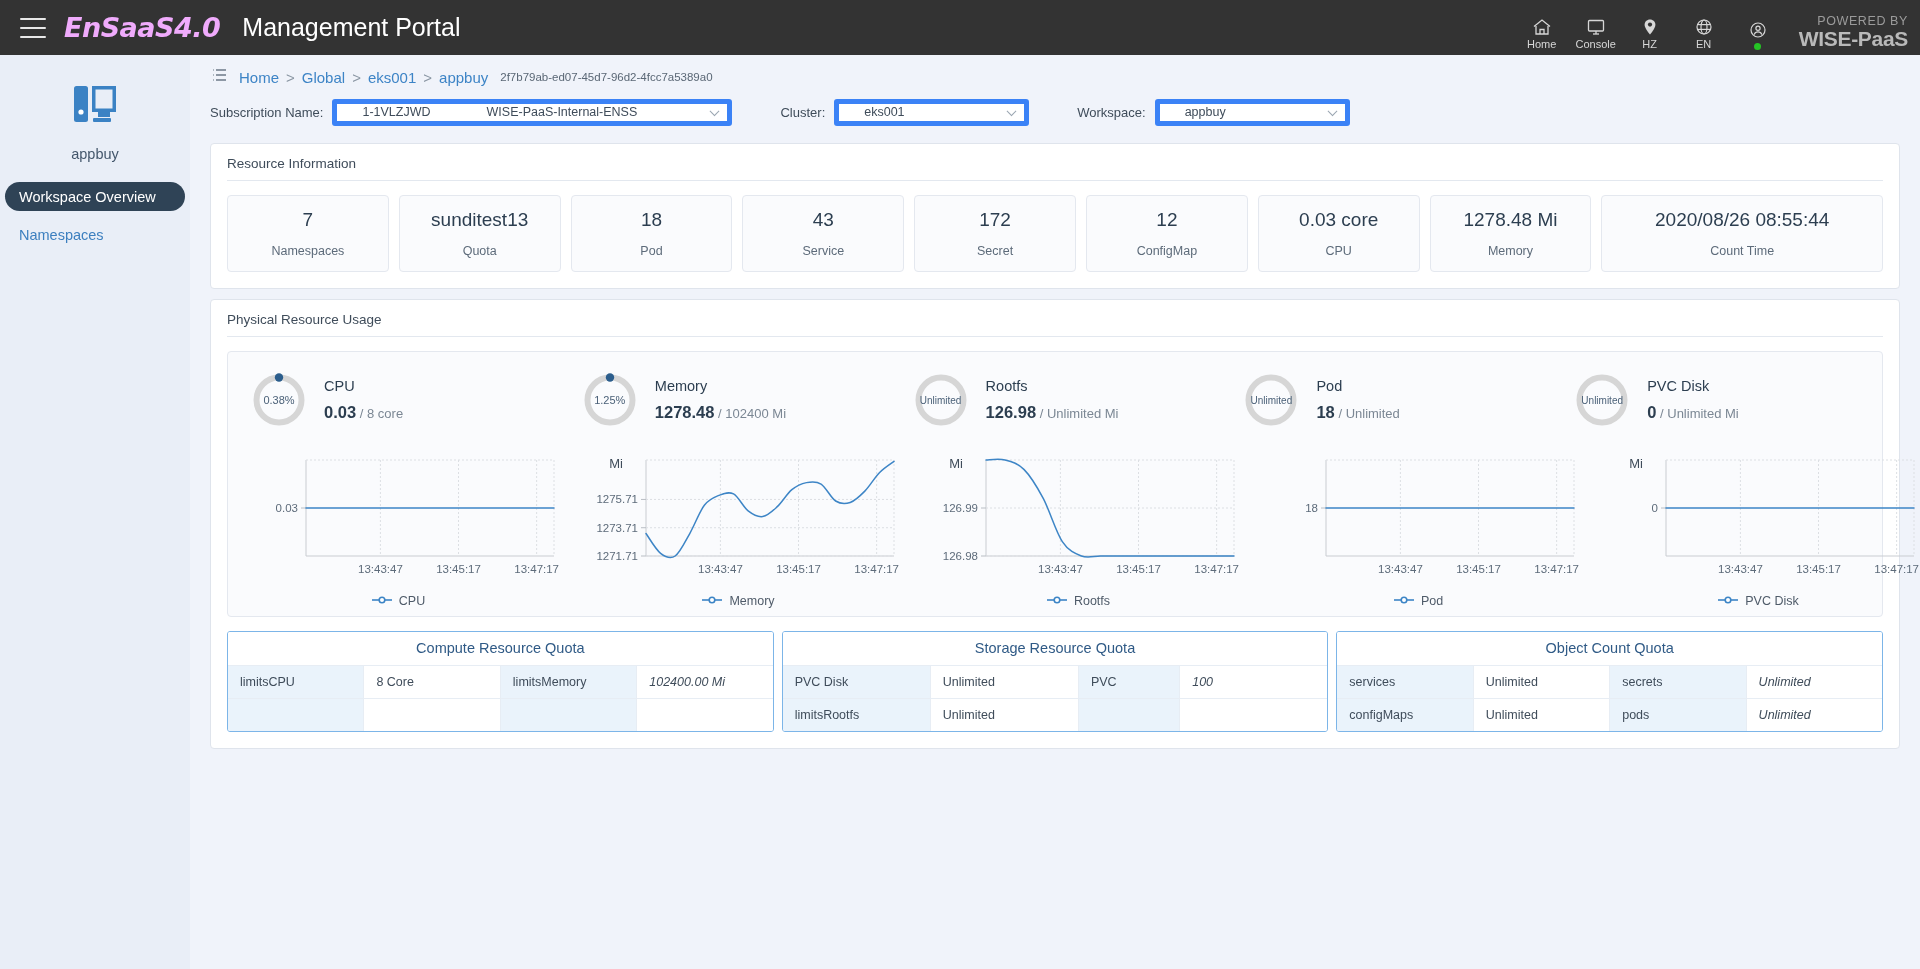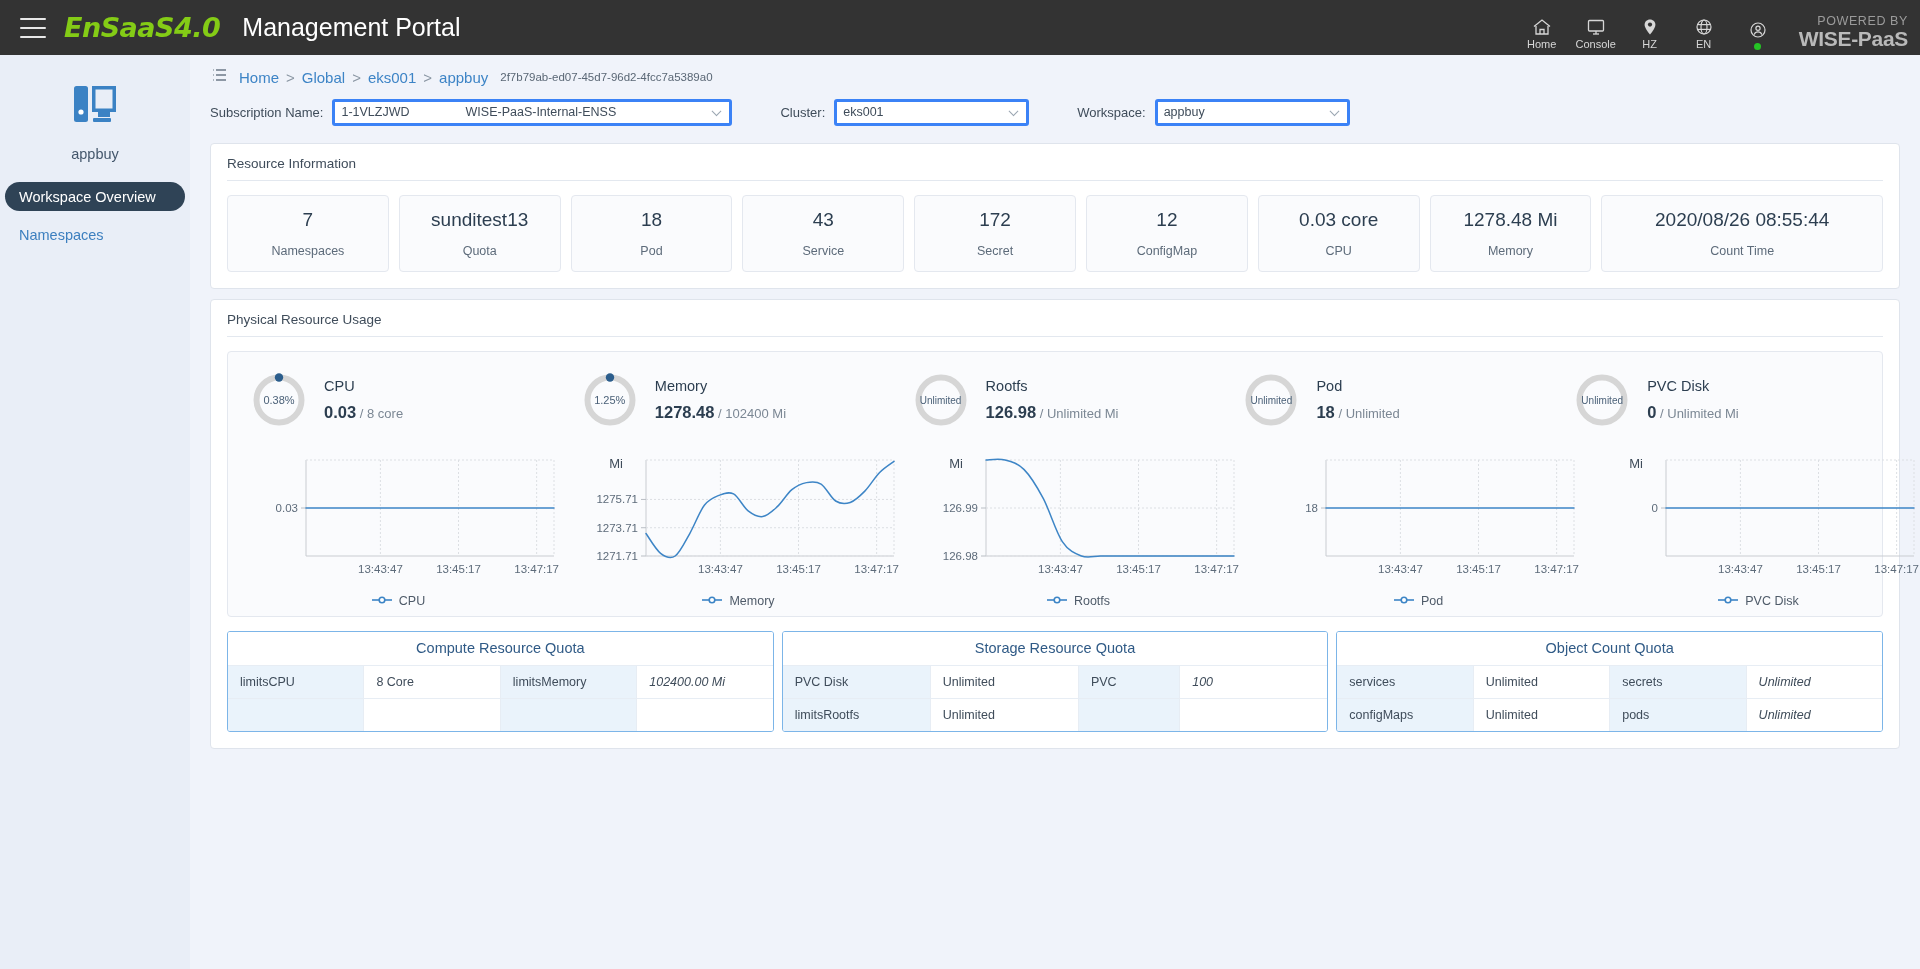--- a/index.html
+++ b/index.html
@@ -19,21 +19,21 @@
   }
   .burger {
     width: 26px; height: 20px; margin-left: 20px; margin-right: 18px;
     display: flex; flex-direction: column; justify-content: space-between;
     cursor: pointer;
   }
   .burger i { display: block; height: 2px; background: #e8e8e8; border-radius: 1px; }
   .brand {
     font-family: "DejaVu Sans", sans-serif;
     font-weight: bold; font-style: italic;
-    font-size: 27px; color: #84cc16; letter-spacing: -0.5px;
+    font-size: 27px; color: #f0abfc; letter-spacing: -0.5px;
   }
   .portal-title {
     font-size: 25px; color: #ffffff; margin-left: 22px; font-weight: normal;
   }
   .top-right { margin-left: auto; display: flex; align-items: flex-end; height: 55px; padding-bottom: 5px; }
   .top-item {
     width: 48px; display: flex; flex-direction: column; align-items: center;
     color: #d7d7d7; cursor: pointer; margin: 0 3px;
   }
   .top-item svg { display: block; }
@@ -73,23 +73,23 @@
   }
   .crumbbar { display: flex; align-items: center; height: 34px; padding-top: 10px; }
   .list-icon { margin-right: 12px; margin-left: 2px; }
   .crumb { color: #3d84c6; font-size: 15px; cursor: pointer; }
   .crumb-sep { color: #8a96a3; font-size: 15px; margin: 0 7px; }
   .crumb-id { color: #5a6775; font-size: 11.5px; margin-left: 12px; }
 
   .filters { display: flex; align-items: center; height: 42px; margin-top: 2px; }
   .f-label { font-size: 13px; color: #3f4c5a; margin-right: 9px; }
   .select {
-    height: 27px; background: #ffffff; border: 3px solid #3b82f6; border-radius: 3px;
+    height: 27px; background: #ffffff; border: 5px solid #3b82f6; border-radius: 3px;
     display: flex; align-items: center; position: relative; cursor: pointer;
-    font-size: 12.5px; color: #3f4c5a; padding-left: 6px;
+    font-size: 12.5px; color: #3f4c5a; padding-left: 25px;
   }
   .select .chev {
     position: absolute; right: 9px; top: 50%; transform: translateY(-60%) rotate(45deg);
     width: 7px; height: 7px; border-right: 1.4px solid #9aa5b1; border-bottom: 1.4px solid #9aa5b1;
   }
   .sel-sub { width: 400px; }
   .sel-sub .v2 { margin-left: 56px; }
   .sel-cluster { width: 195px; margin-left: 0; }
   .sel-ws { width: 195px; }
   .gap-l { margin-left: 48px; }

